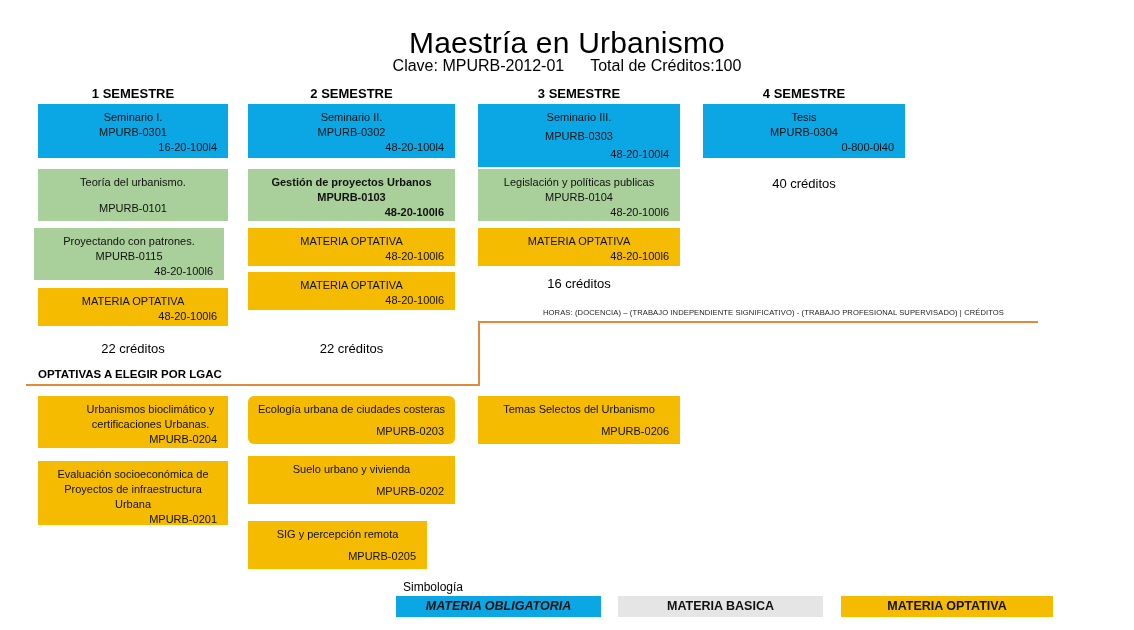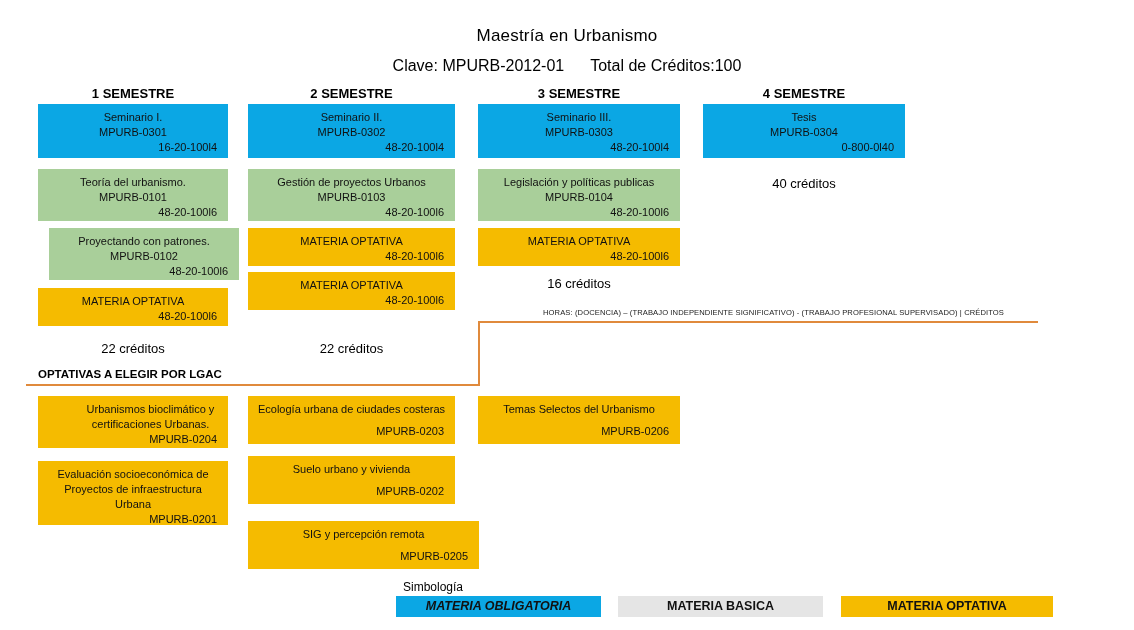--- a/index.html
+++ b/index.html
@@ -19,21 +19,21 @@
     overflow: hidden;
   }
 
   
   .title {
     position: absolute;
     left: 0;
     top: 26px;
     width: 1134px;
     text-align: center;
-    font-size: 17px;
+    font-size: 30px;
     font-weight: 400;
     letter-spacing: .2px;
     color: #000;
   }
   .subtitle {
     position: absolute;
     left: 0;
     top: 57px;
     width: 1134px;
     text-align: center;
@@ -147,61 +147,61 @@
     <span>Clave: MPURB-2012-01</span><span class="sep"></span><span>Total de Créditos:100</span>
   </div>
 
   <div class="sem-head" style="left:38px; width:190px;">1 SEMESTRE</div>
 
   <div class="box obligatoria" style="left:38px; top:104px; width:190px; height:54px;">
     <span class="name">Seminario I.</span>
     <span class="code">MPURB-0301</span>
     <span class="hours">16-20-100l4</span>
   </div>
-  <div class="box basica" style="left:38px; top:169px; width:190px; height:52px;">
+  <div class="box basica" style="left:38px; top:169px; width:190px; height:52px;gap:11px;">
     <span class="name">Teoría del urbanismo.</span>
     <span class="code">MPURB-0101</span>
     <span class="hours">48-20-100l6</span>
   </div>
-  <div class="box basica" style="left:49px; top:228px; width:190px; height:52px;">
+  <div class="box basica" style="left:34px; top:228px; width:190px; height:52px;">
     <span class="name">Proyectando con patrones.</span>
-    <span class="code">MPURB-0102</span>
+    <span class="code">MPURB-0115</span>
     <span class="hours">48-20-100l6</span>
   </div>
   <div class="box optativa" style="left:38px; top:288px; width:190px; height:38px;">
     <span class="name">MATERIA OPTATIVA</span>
     <span class="hours">48-20-100l6</span>
   </div>
   <div class="credits" style="left:38px; top:341px; width:190px;">22 créditos</div>
 
   <div class="sem-head" style="left:248px; width:207px;">2 SEMESTRE</div>
 
   <div class="box obligatoria" style="left:248px; top:104px; width:207px; height:54px;">
     <span class="name">Seminario II.</span>
     <span class="code">MPURB-0302</span>
     <span class="hours">48-20-100l4</span>
   </div>
-  <div class="box basica" style="left:248px; top:169px; width:207px; height:52px;">
+  <div class="box basica" style="left:248px; top:169px; width:207px; height:52px;font-weight:bold;">
     <span class="name">Gestión de proyectos Urbanos</span>
     <span class="code">MPURB-0103</span>
     <span class="hours">48-20-100l6</span>
   </div>
   <div class="box optativa" style="left:248px; top:228px; width:207px; height:38px;">
     <span class="name">MATERIA OPTATIVA</span>
     <span class="hours">48-20-100l6</span>
   </div>
   <div class="box optativa" style="left:248px; top:272px; width:207px; height:38px;">
     <span class="name">MATERIA OPTATIVA</span>
     <span class="hours">48-20-100l6</span>
   </div>
   <div class="credits" style="left:248px; top:341px; width:207px;">22 créditos</div>
 
   <div class="sem-head" style="left:478px; width:202px;">3 SEMESTRE</div>
 
-  <div class="box obligatoria" style="left:478px; top:104px; width:202px; height:54px;">
+  <div class="box obligatoria" style="left:478px; top:104px; width:202px; height:63px;">
     <span class="name">Seminario III.</span>
     <span class="code">MPURB-0303</span>
     <span class="hours">48-20-100l4</span>
   </div>
   <div class="box basica" style="left:478px; top:169px; width:202px; height:52px;">
     <span class="name">Legislación y políticas publicas</span>
     <span class="code">MPURB-0104</span>
     <span class="hours">48-20-100l6</span>
   </div>
   <div class="box optativa" style="left:478px; top:228px; width:202px; height:38px;">
@@ -229,29 +229,29 @@
 
   <div class="box optativa elective" style="left:38px; top:396px; width:190px; height:52px;padding-left:44px;">
     <span class="name">Urbanismos bioclimático y certificaciones Urbanas.</span>
     <span class="code">MPURB-0204</span>
   </div>
   <div class="box optativa elective" style="left:38px; top:461px; width:190px; height:64px;">
     <span class="name">Evaluación socioeconómica de Proyectos de infraestructura Urbana</span>
     <span class="code">MPURB-0201</span>
   </div>
 
-  <div class="box optativa elective" style="left:248px; top:396px; width:207px; height:48px;">
+  <div class="box optativa elective" style="left:248px; top:396px; width:207px; height:48px;border-radius:6px;">
     <span class="name">Ecología urbana de ciudades costeras</span>
     <span class="code">MPURB-0203</span>
   </div>
   <div class="box optativa elective" style="left:248px; top:456px; width:207px; height:48px;">
     <span class="name">Suelo urbano y vivienda</span>
     <span class="code">MPURB-0202</span>
   </div>
-  <div class="box optativa elective" style="left:248px; top:521px; width:231px; height:48px;">
+  <div class="box optativa elective" style="left:248px; top:521px; width:179px; height:48px;">
     <span class="name">SIG y percepción remota</span>
     <span class="code">MPURB-0205</span>
   </div>
 
   <div class="box optativa elective" style="left:478px; top:396px; width:202px; height:48px;">
     <span class="name">Temas Selectos del Urbanismo</span>
     <span class="code">MPURB-0206</span>
   </div>
 
   <div class="legend-title" style="left:403px; top:580px;">Simbología</div>

